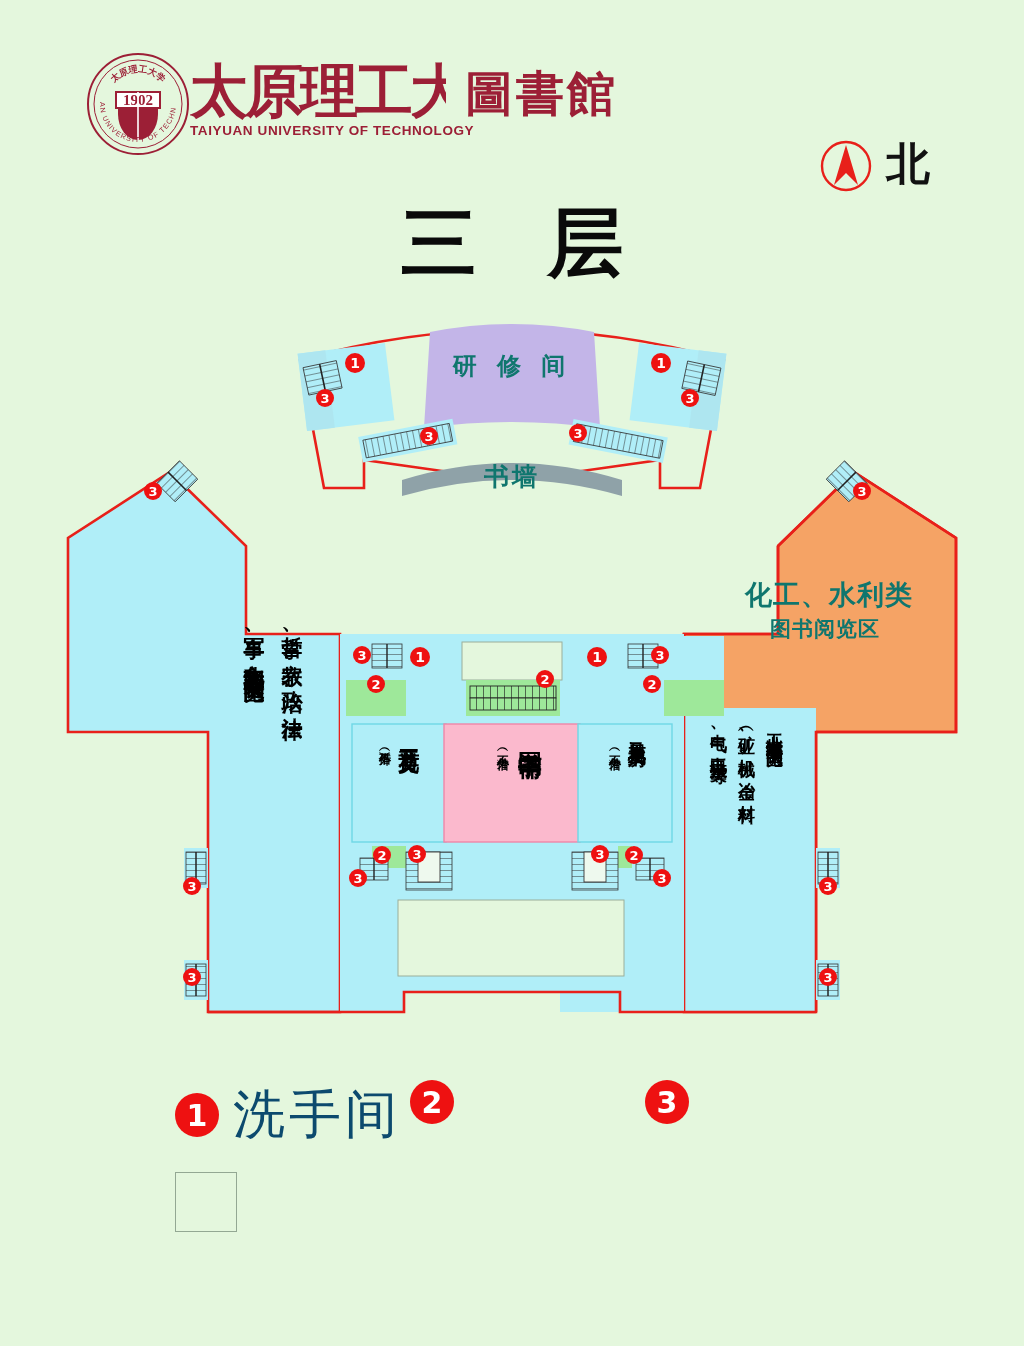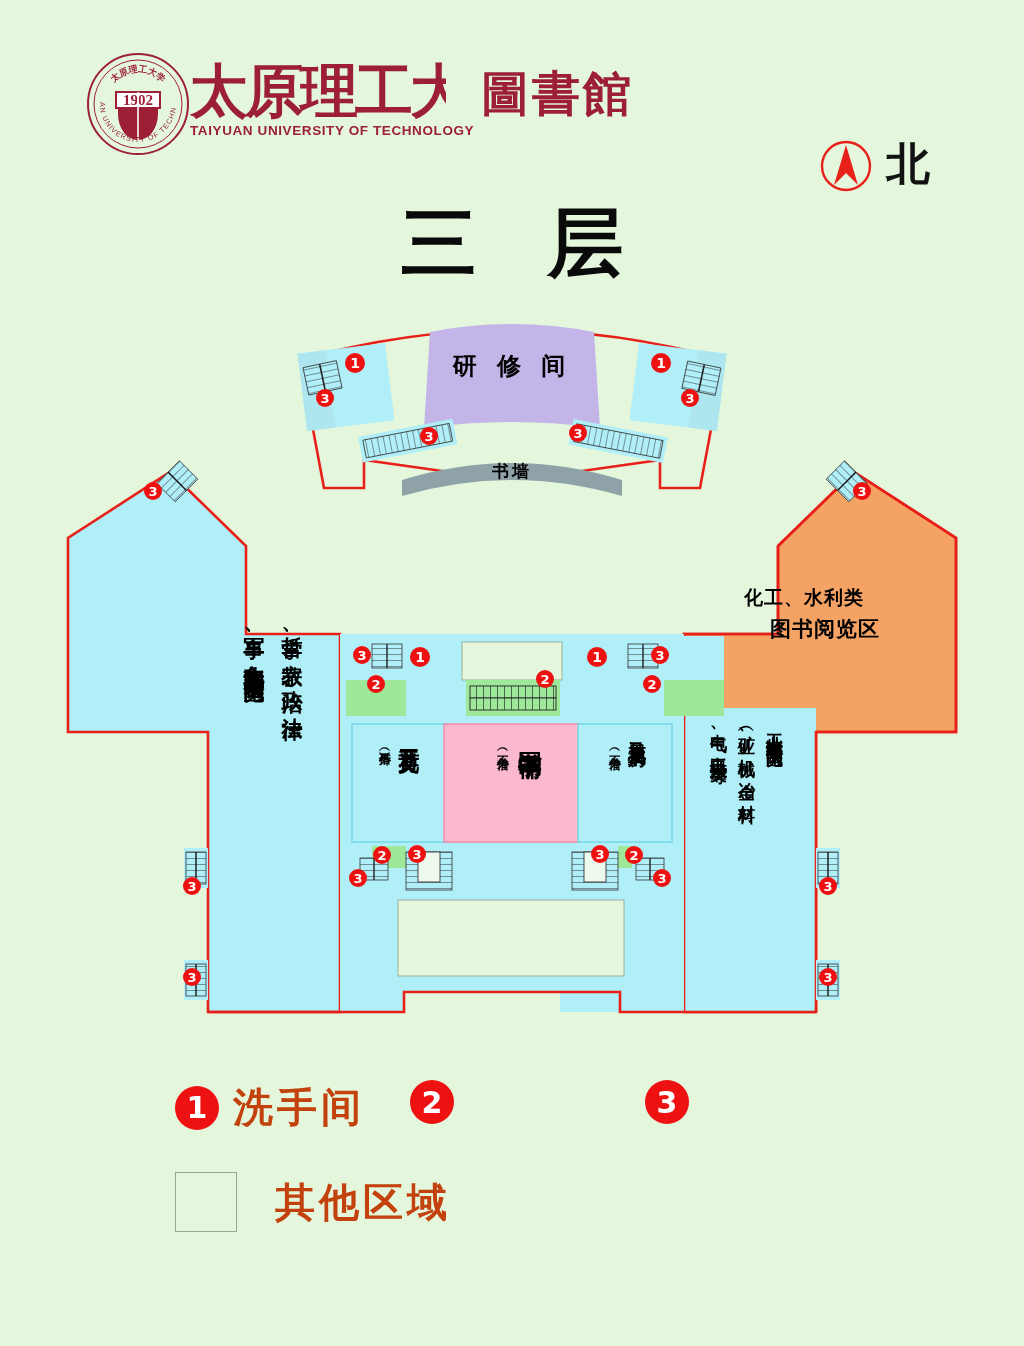--- a/index.html
+++ b/index.html
@@ -12,61 +12,61 @@
 
   
   .header{position:absolute;left:0;top:0;width:1024px;height:150px;}
   .logo-mark{position:absolute;left:86px;top:52px;width:104px;height:104px;}
   .logo-mark svg{display:block;}
   .logo-cn{position:absolute;left:190px;top:55px;width:256px;height:72px;}
   .logo-cn svg{display:block;}
   .logo-en{position:absolute;left:190px;top:123px;width:252px;height:16px;
     color:#9c1f36;font-size:13.5px;letter-spacing:0.6px;font-weight:bold;
     font-family:"Liberation Sans",sans-serif;white-space:nowrap;}
-  .logo-lib{position:absolute;left:481px;top:58px;width:150px;height:68px;}
+  .logo-lib{position:absolute;left:465px;top:58px;width:150px;height:68px;}
   .logo-lib svg{display:block;}
 
   
   .compass{position:absolute;left:820px;top:140px;width:140px;height:56px;}
   .compass .ring{position:absolute;left:0;top:0;width:52px;height:52px;}
   .compass .north-label{position:absolute;left:66px;top:-4px;font-size:44px;
     color:#111;font-weight:bold;line-height:56px;
     font-family:"DejaVu Sans","Liberation Sans",sans-serif;}
 
   
   .floor-title{position:absolute;left:0;top:198px;width:1024px;text-align:center;
     font-size:76px;font-weight:bold;color:#0a0a0a;letter-spacing:22px;
     line-height:90px;text-indent:22px;
     font-family:"DejaVu Sans","Liberation Sans",sans-serif;}
 
   
   .map{position:absolute;left:0px;top:300px;width:1024px;height:740px;}
   .map svg{display:block;}
 
   
-  .mtxt{position:absolute;font-weight:bold;color:#000000;
+  .mtxt{position:absolute;font-weight:bold;color:#0f766e;
         font-family:"DejaVu Sans","Liberation Sans",sans-serif;
         text-align:center;white-space:nowrap;}
   .vtxt{position:absolute;font-weight:bold;color:#000;
         font-family:"DejaVu Sans","Liberation Sans",sans-serif;
         writing-mode:vertical-rl;text-orientation:upright;
         letter-spacing:2px;}
 
   
   .marker{position:absolute;border-radius:50%;background:#ee1111;color:#fff;
     font-weight:bold;text-align:center;font-family:"DejaVu Sans",sans-serif;
     line-height:1;display:flex;align-items:center;justify-content:center;}
 
   
   .legend{position:absolute;left:0;top:1062px;width:1024px;height:90px;}
   .legend-item{position:absolute;display:flex;align-items:center;gap:14px;}
   .legend-badge{width:44px;height:44px;border-radius:50%;background:#ee1111;
     color:#fff;font-size:30px;font-weight:bold;display:flex;
     align-items:center;justify-content:center;font-family:"DejaVu Sans",sans-serif;}
-  .legend-text{font-size:40px;font-weight:bold;color:#c2410c;letter-spacing:4px;
+  .legend-text{font-size:52px;font-weight:normal;color:#0c4a6e;letter-spacing:4px;
     font-family:"DejaVu Sans","Liberation Sans",sans-serif;white-space:nowrap;}
   .legend2{position:absolute;left:175px;top:1172px;display:flex;align-items:center;gap:38px;}
   .swatch{width:60px;height:58px;border:1px solid #93a893;background:#e4f7dd;}
 </style>
 </head>
 <body>
 
 <div class="page">
 
   <div class="header">
@@ -262,26 +262,26 @@
         <rect x="584" y="552" width="22" height="30" fill="#eef9ee" stroke="#333" stroke-width="0.9"></rect>
         <rect x="636" y="558" width="28" height="22" fill="url(#stairH)" stroke="#333" stroke-width="0.8"></rect>
         <line x1="650" y1="558" x2="650" y2="580" stroke="#222" stroke-width="1.4"></line>
 
         <rect x="398" y="600" width="226" height="76" fill="#e4f7dd" stroke="#9aae9a" stroke-width="1"></rect>
       </g>
     </svg>
 
     <div class="mtxt" style="left:432px;top:50px;width:160px;font-size:24px;letter-spacing:6px;">研 修 间</div>
 
-    <div class="mtxt" style="left:460px;top:160px;width:104px;font-size:17px;letter-spacing:3px;">书墙</div>
+    <div class="mtxt" style="left:460px;top:160px;width:104px;font-size:25px;letter-spacing:3px;">书墙</div>
 
     <div class="vtxt" style="left:278px;top:320px;height:260px;font-size:21px;">哲学、宗教、政治、法律</div>
     <div class="vtxt" style="left:240px;top:320px;height:330px;font-size:21px;">军事、文化和教育类图书阅览区</div>
 
-    <div class="mtxt" style="left:724px;top:277px;width:160px;font-size:19px;letter-spacing:1px;margin-top:8px;">化工、水利类</div>
+    <div class="mtxt" style="left:745px;top:277px;width:160px;font-size:27px;letter-spacing:1px;">化工、水利类</div>
     <div class="mtxt" style="left:745px;top:315px;width:160px;font-size:21px;letter-spacing:1px;">图书阅览区</div>
 
     <div class="vtxt" style="left:764px;top:420px;height:240px;font-size:17px;">工业技术类图书阅览区</div>
     <div class="vtxt" style="left:736px;top:420px;height:250px;font-size:17px;">（矿业、机械、冶金、材料</div>
     <div class="vtxt" style="left:708px;top:420px;height:230px;font-size:17px;">电气、电工技术类等）</div>
 
     <div class="vtxt" style="left:395px;top:432px;height:100px;font-size:21px;letter-spacing:1px;">三晋文苑</div>
     <div class="vtxt" style="left:376px;top:444px;height:80px;font-size:12px;letter-spacing:0px;">（不外借）</div>
 
     <div class="vtxt" style="left:514px;top:432px;height:100px;font-size:24px;letter-spacing:1px;">国学书斋</div>
@@ -327,16 +327,15 @@
     <div class="legend-item" style="left:410px;top:18px;">
       <div class="legend-badge">2</div>
     </div>
     <div class="legend-item" style="left:645px;top:18px;">
       <div class="legend-badge">3</div>
     </div>
   </div>
 
   <div class="legend2">
     <div class="swatch"></div>
-    <div class="legend-text">其他区域</div>
   </div>
 
 </div>
 
 </body></html>

